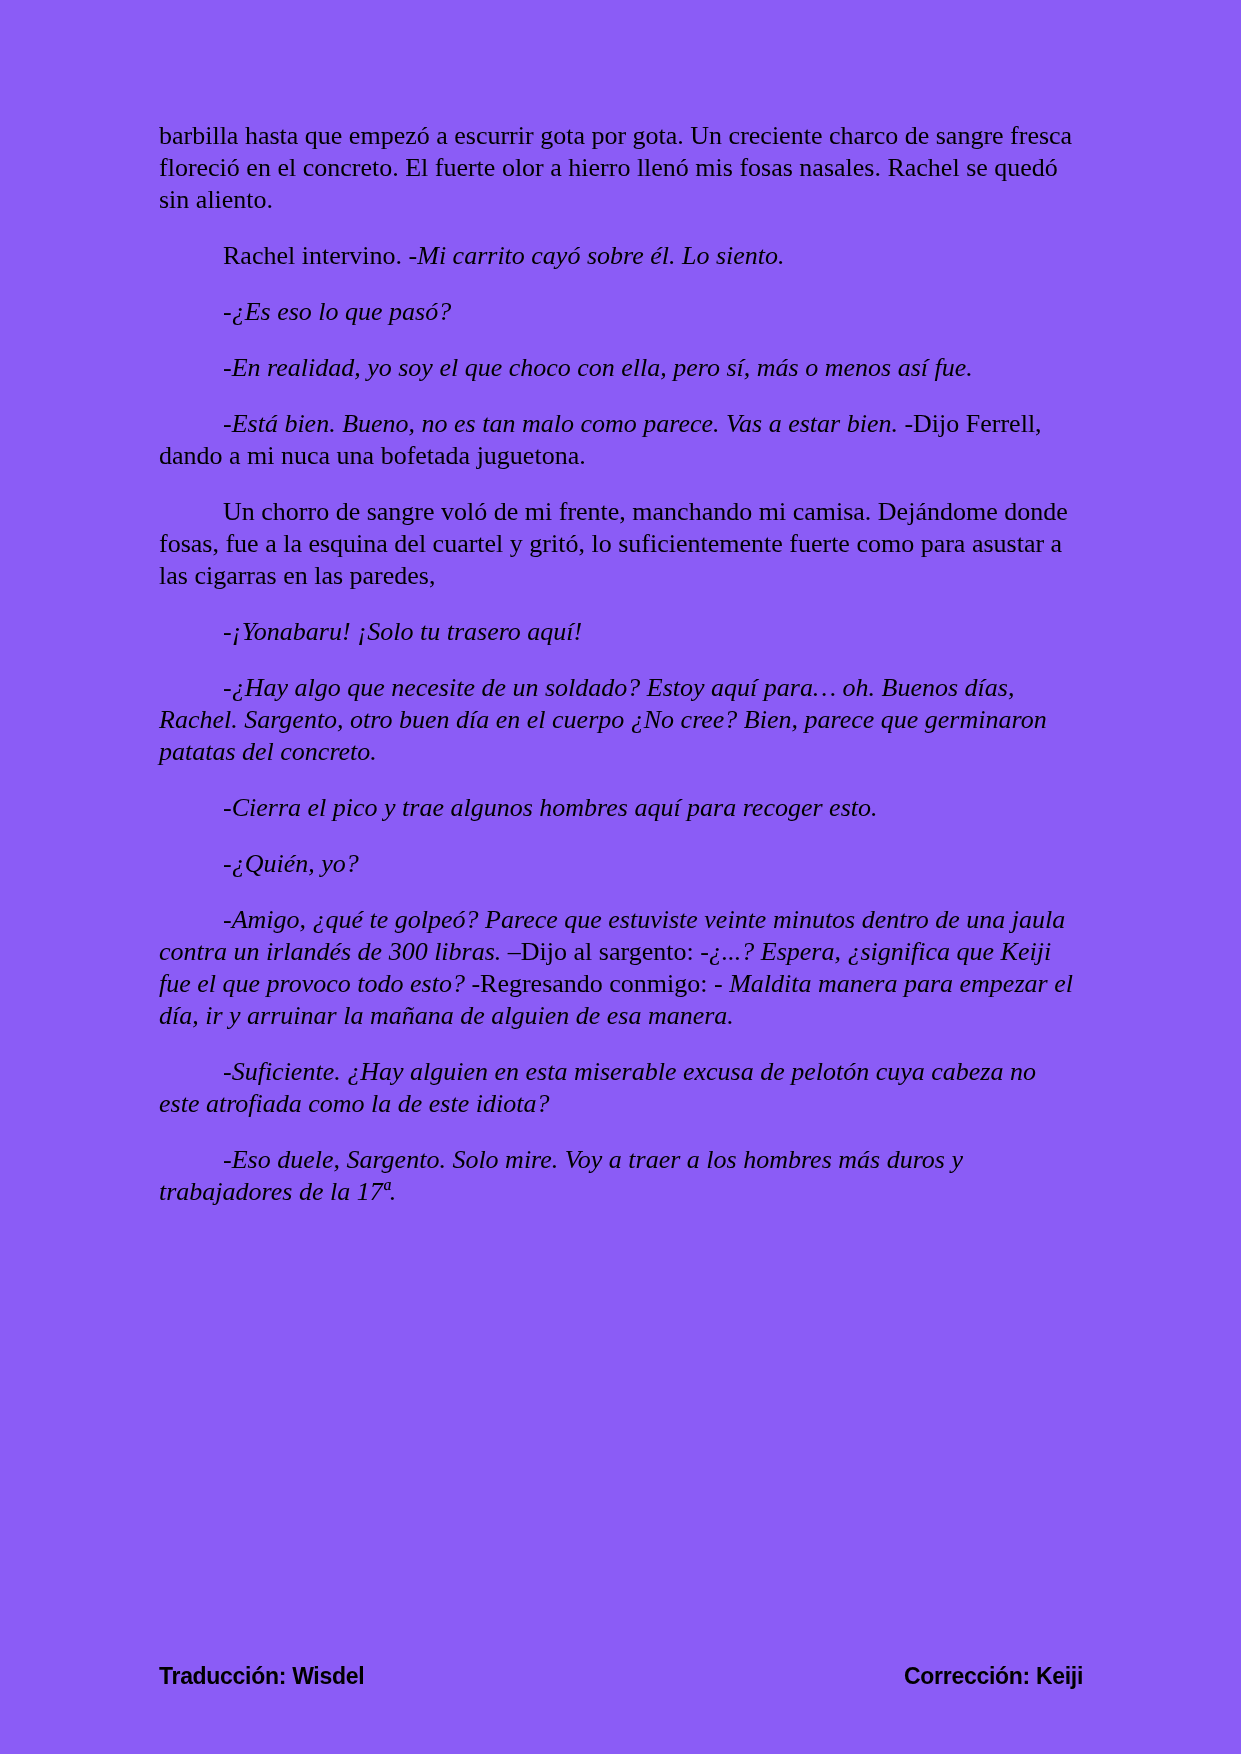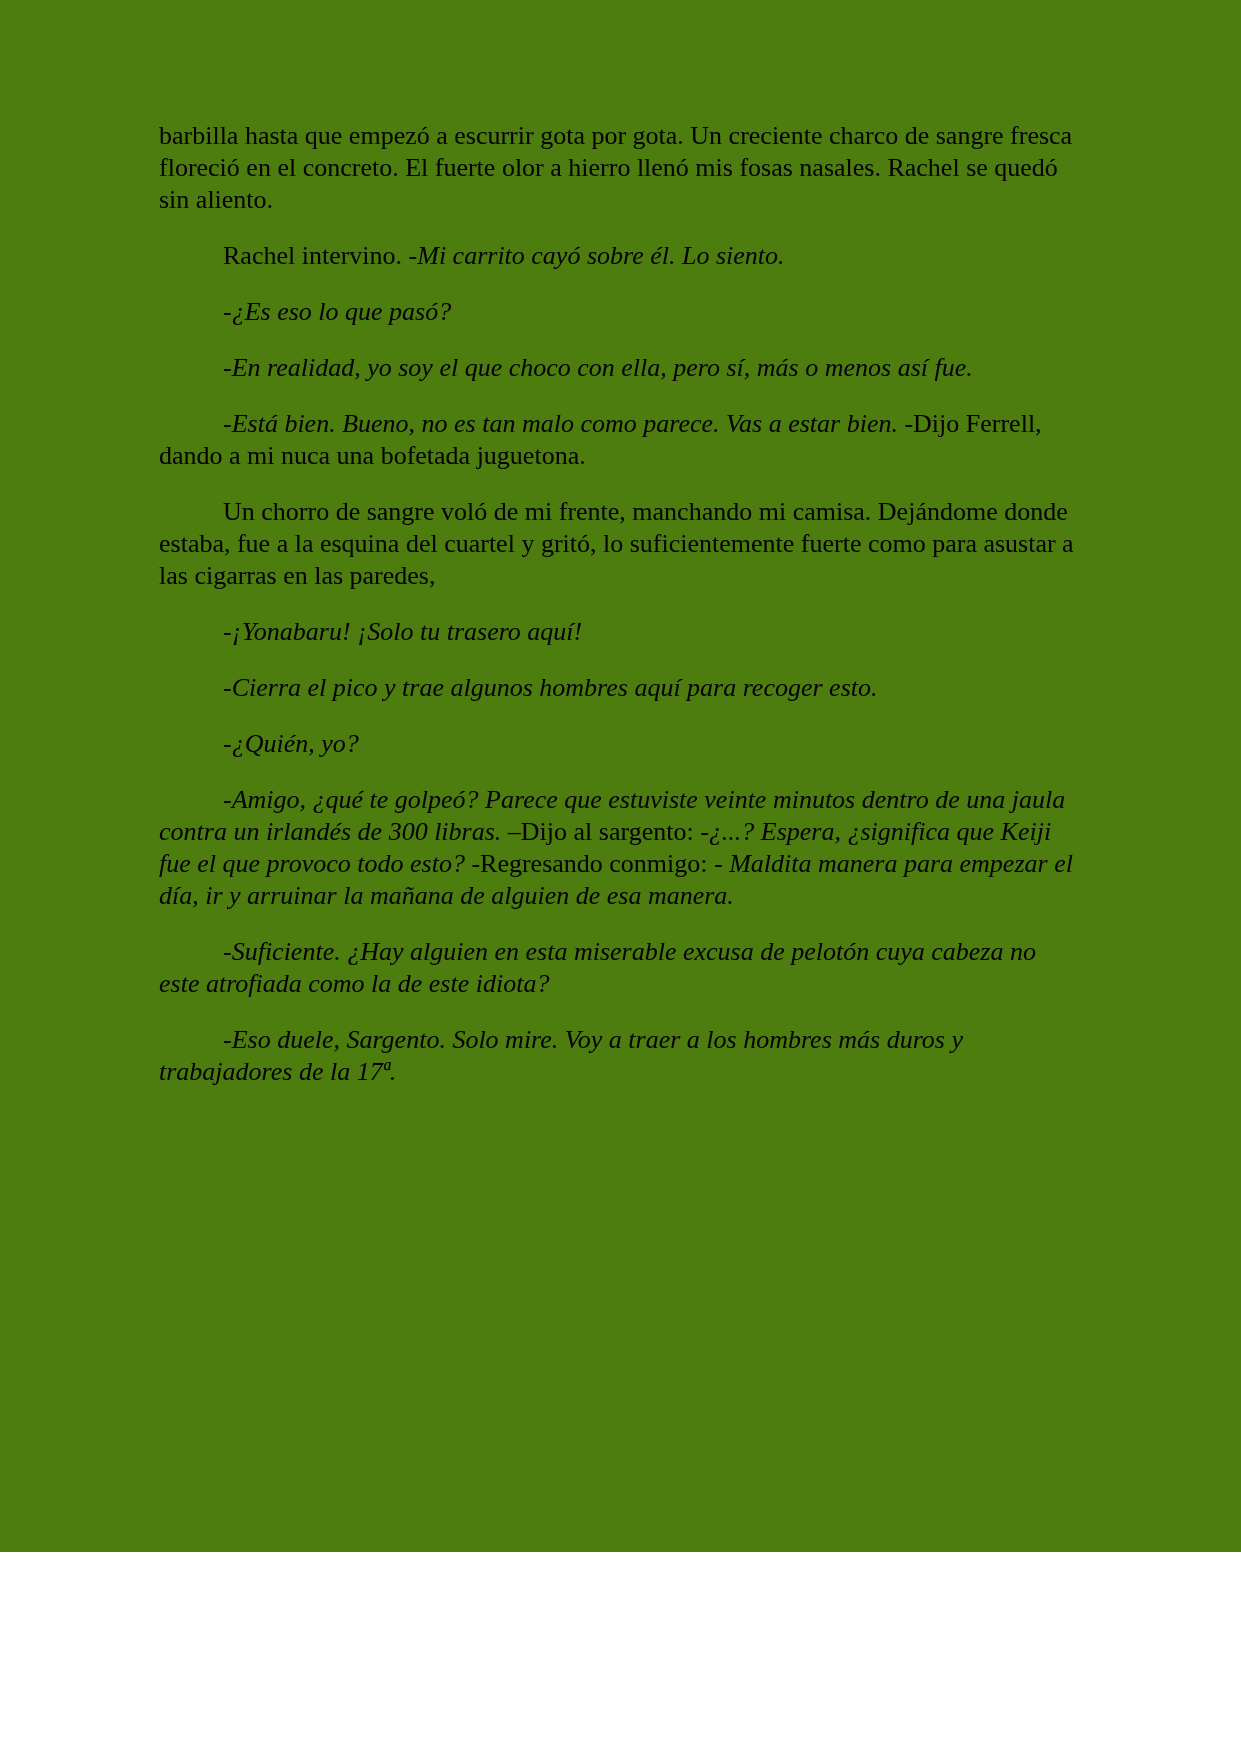--- a/index.html
+++ b/index.html
@@ -3,22 +3,22 @@
 <meta charset="utf-8">
 <style>
   html, body {
     margin: 0;
     padding: 0;
     background: #ffffff;
   }
   .page {
     position: relative;
     width: 1241px;
-    height: 1552px;
-    background: #4d7c0f;
+    height: 1754px;
+    background: #8b5cf6;
     color: #000000;
     font-family: "Liberation Serif", "DejaVu Serif", serif;
     overflow: hidden;
   }
   .body-text {
     position: absolute;
     left: 159px;
     top: 120px;
     width: 922px;
     font-size: 26px;
@@ -59,24 +59,25 @@
 
 
     <p class="para"><span class="rm">Rachel intervino. </span><span class="it">-Mi carrito cayó sobre él. Lo siento.</span></p>
 
     <p class="para"><span class="it">-¿Es eso lo que pasó?</span></p>
 
     <p class="para"><span class="it">-En realidad, yo soy el que choco con ella, pero sí, más o menos así fue.</span></p>
 
     <p class="para"><span class="it">-Está bien. Bueno, no es tan malo como parece. Vas a estar bien. </span><span class="rm">-Dijo Ferrell, dando a mi nuca una bofetada juguetona.</span></p>
 
-    <p class="para"><span class="rm">Un chorro de sangre voló de mi frente, manchando mi camisa. Dejándome donde estaba, fue a la esquina del cuartel y gritó, lo suficientemente fuerte como para asustar a las cigarras en las paredes,</span></p>
+    <p class="para"><span class="rm">Un chorro de sangre voló de mi frente, manchando mi camisa. Dejándome donde fosas, fue a la esquina del cuartel y gritó, lo suficientemente fuerte como para asustar a las cigarras en las paredes,</span></p>
 
     <p class="para"><span class="it">-¡Yonabaru! ¡Solo tu trasero aquí!</span></p>
 
+    <p class="para"><span class="it">-¿Hay algo que necesite de un soldado? Estoy aquí para… oh. Buenos días, Rachel. Sargento, otro buen día en el cuerpo ¿No cree? Bien, parece que germinaron patatas del concreto.</span></p>
 
     <p class="para"><span class="it">-Cierra el pico y trae algunos hombres aquí para recoger esto.</span></p>
 
     <p class="para"><span class="it">-¿Quién, yo?</span></p>
 
 
 
     <p class="para"><span class="it">-Amigo, ¿qué te golpeó? Parece que estuviste veinte minutos dentro de una jaula contra un irlandés de 300 libras. </span><span class="rm">–Dijo al sargento: </span><span class="it">-¿...? Espera, ¿significa que Keiji fue el que provoco todo esto? </span><span class="rm">-Regresando conmigo: - </span><span class="it">Maldita manera para empezar el día, ir y arruinar la mañana de alguien de esa manera.</span></p>
 
 

